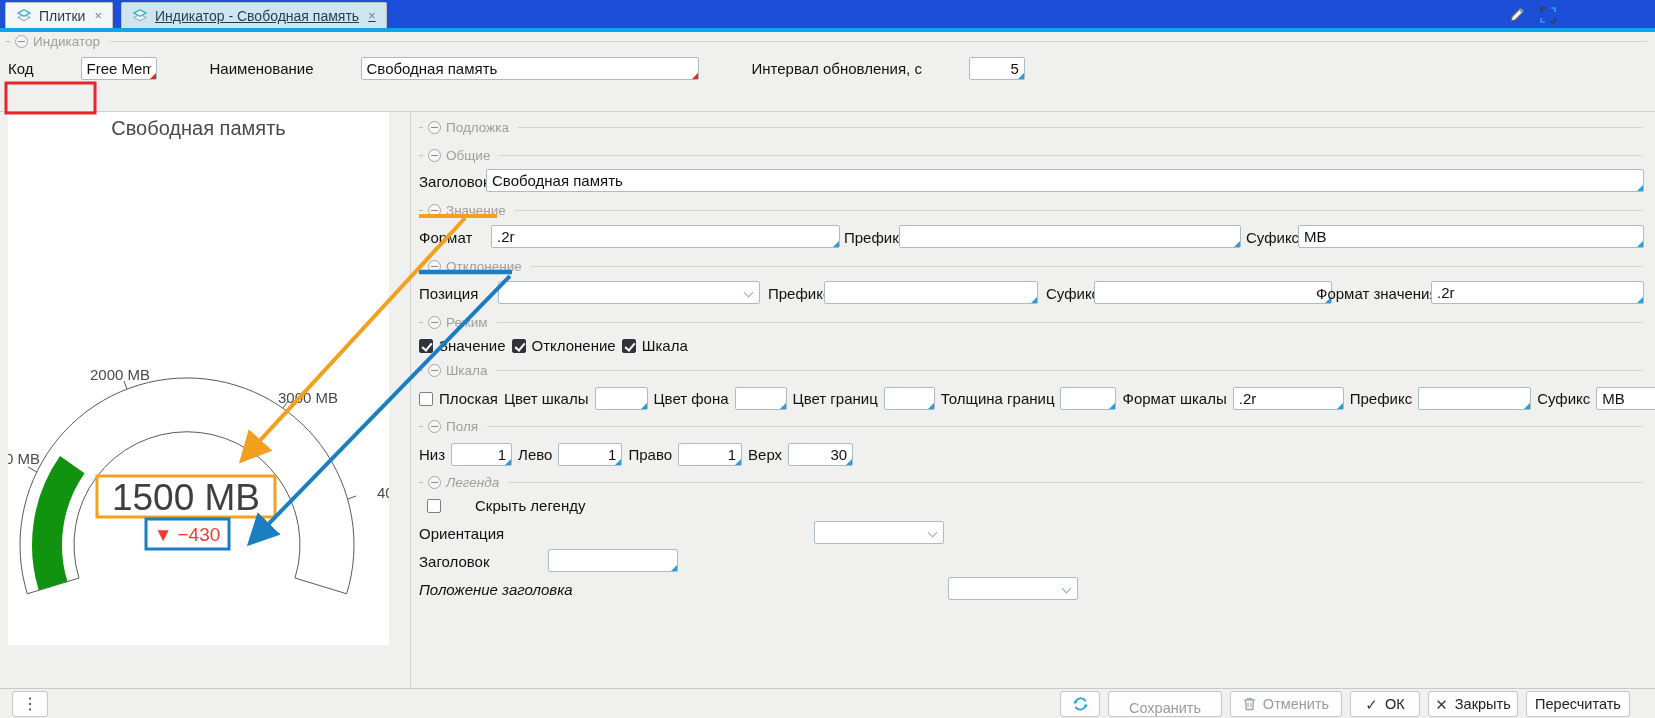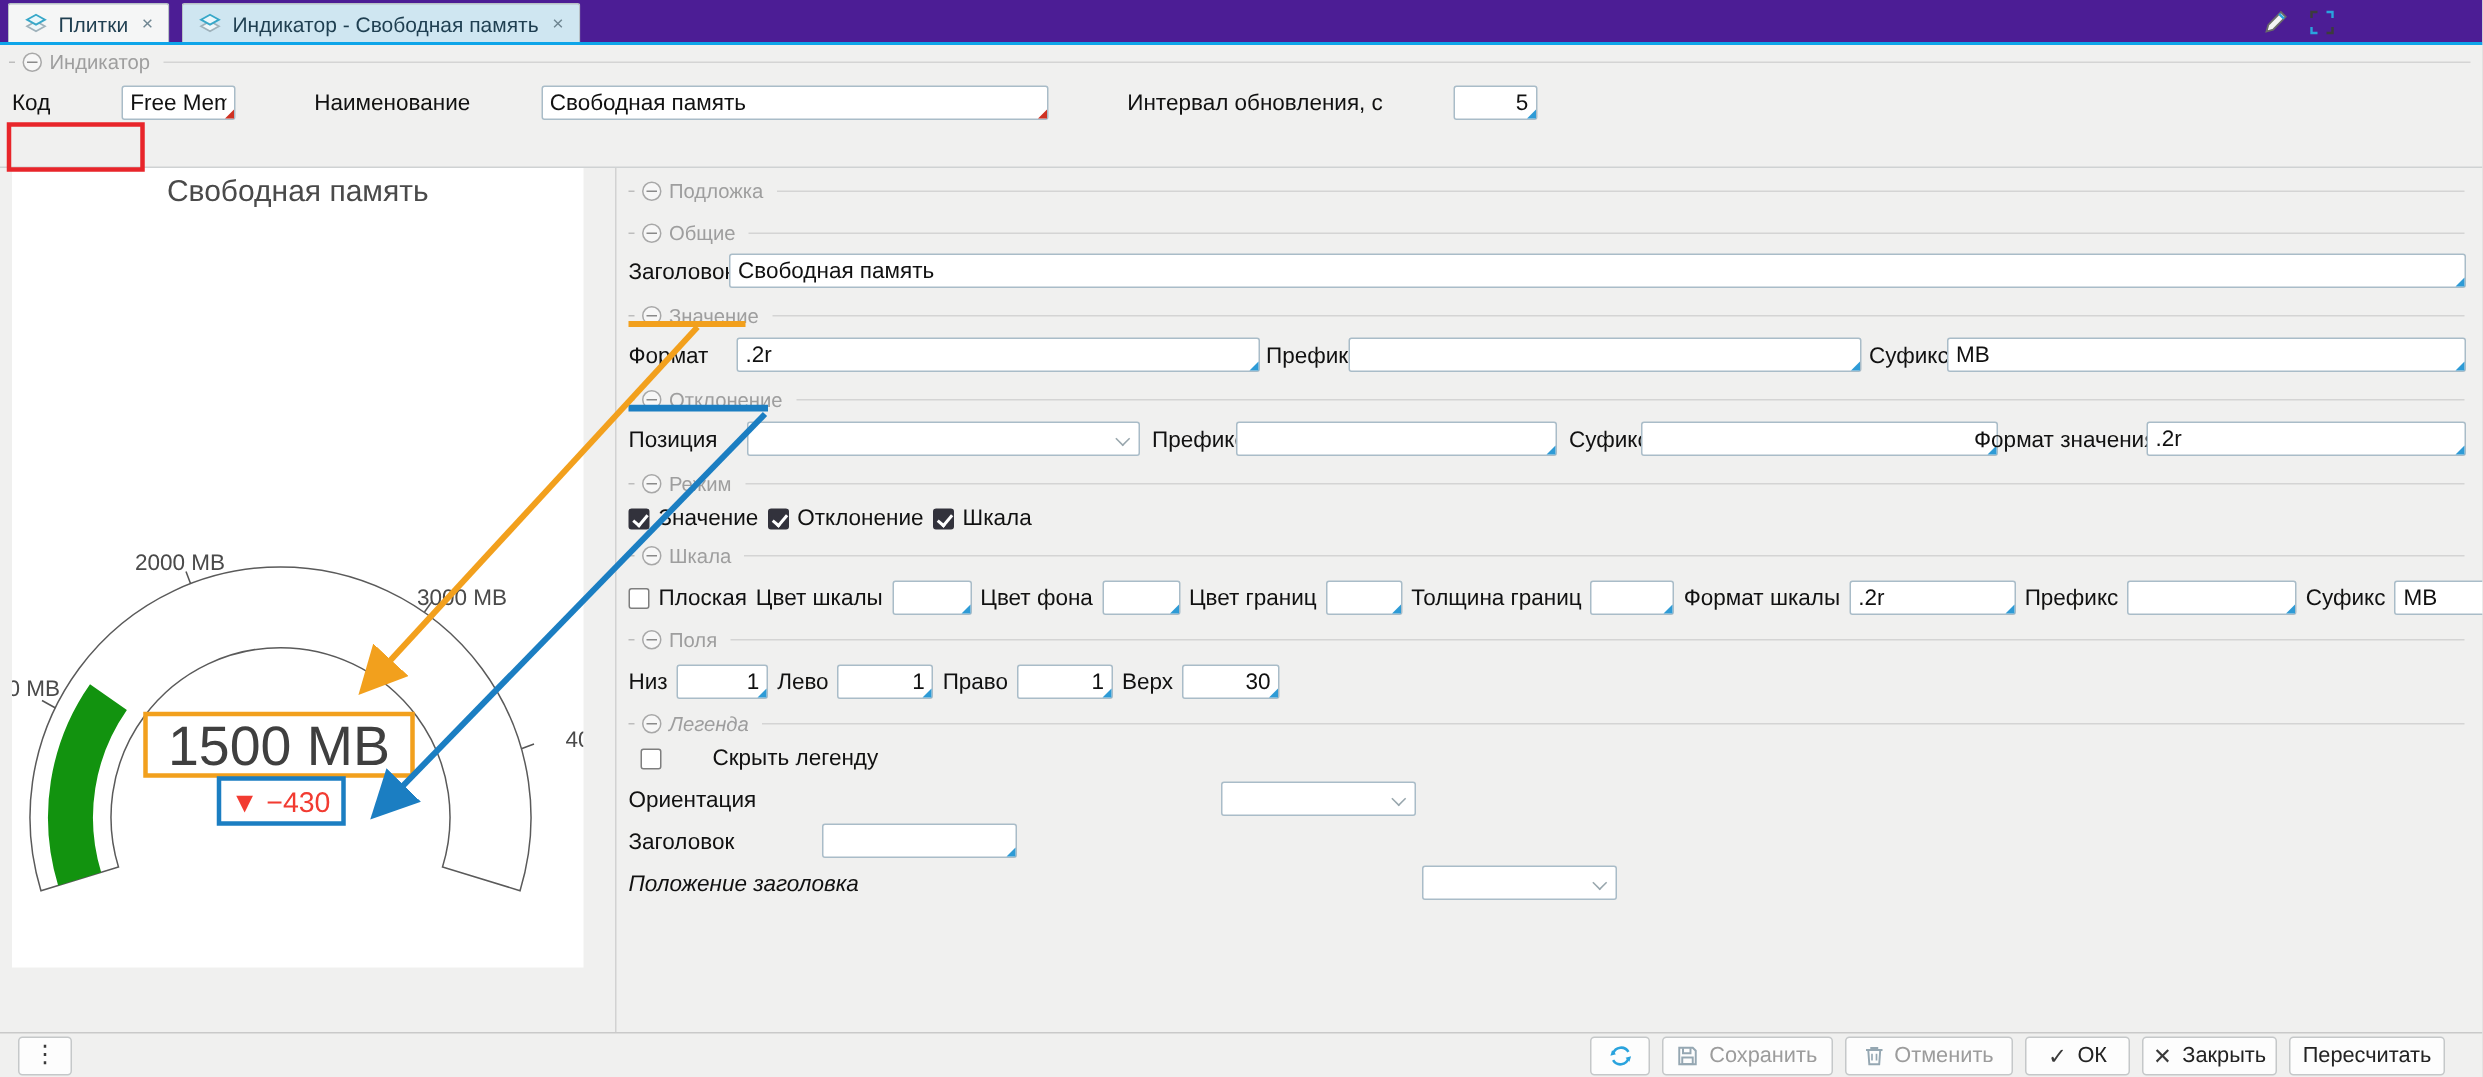--- a/index.html
+++ b/index.html
@@ -1,24 +1,24 @@
 <!DOCTYPE html>
 <html><head>
 <meta charset="utf-8">
 <style>
   html,body{margin:0;padding:0;background:#d8d8d8;}
   .screen{position:relative;width:1655px;height:718px;background:#f0f0ef;overflow:hidden;
           font-family:"Liberation Sans",sans-serif;font-size:15px;color:#111;}
   
-  .mdi-bar{position:absolute;left:0;top:0;right:0;height:28px;background:#4c1d95;
-           border-bottom:2px solid #0ea5e9;display:flex;align-items:stretch;padding-left:5px;}
+  .mdi-bar{position:absolute;left:0;top:0;right:0;height:28px;background:#1d4ed8;
+           border-bottom:4px solid #0ea5e9;display:flex;align-items:stretch;padding-left:5px;}
   .mdi-tab{display:flex;align-items:center;gap:7px;padding:0 10px;margin:2px 8px 0 0;
            border:1px solid #b7c1c6;border-bottom:none;background:#f5f6f6;font-size:14px;
            color:#1f3f51;border-radius:2px 2px 0 0;}
-  .mdi-tab.active{background:#cfe6f1;}
+  .mdi-tab.active{background:#cfe6f1;text-decoration:underline;}
   .mdi-close{color:#6f8692;font-size:13px;margin-left:2px;}
   .icon-btn{position:absolute;top:3px;width:24px;height:24px;display:flex;align-items:center;justify-content:center;}
   
   .sec-hdr{display:flex;align-items:center;gap:5px;color:#9e9e9e;font-size:13.5px;white-space:nowrap;}
   .sec-hdr .dash{width:4px;height:1px;background:#bdbdbd;flex:none;}
   .minus{width:11px;height:11px;border:1px solid #a8a8a8;border-radius:50%;position:relative;flex:none;background:#f7f7f7;}
   .minus::after{content:"";position:absolute;left:2px;right:2px;top:4.5px;height:1px;background:#8a8a8a;}
   .sec-hdr .rule{flex:1;height:1px;background:#d4d4d4;margin-left:4px;}
   
   .lbl{position:absolute;font-size:15px;color:#111;white-space:nowrap;}
@@ -268,21 +268,21 @@
     </div>
     <div class="footer-right">
       <div class="btn" style="width:40px;">
         <svg width="17" height="16" viewBox="0 0 17 16">
           <path d="M13.6 5.2A5.6 5.6 0 0 0 3.4 6.4" fill="none" stroke="#2aa3dd" stroke-width="1.7"></path>
           <path d="M3.4 10.8a5.6 5.6 0 0 0 10.2-1.2" fill="none" stroke="#2aa3dd" stroke-width="1.7"></path>
           <path d="M1.6 7.8l3.7-.9-2.6-2.7z" fill="#2aa3dd"></path>
           <path d="M15.4 8.2l-3.7.9 2.6 2.7z" fill="#2aa3dd"></path>
         </svg>
       </div>
-      <div class="btn dis" style="width:114px;">
+      <div class="btn dis" style="width:114px;flex-direction:column;">
         <svg width="14" height="14" viewBox="0 0 14 14">
           <path d="M1.5 1.5h9l2 2v9h-11z" fill="none" stroke="#95a7b2" stroke-width="1.3"></path>
           <path d="M4 1.8v3.4h5V1.8" fill="none" stroke="#95a7b2" stroke-width="1.3"></path>
           <rect x="3.5" y="8" width="7" height="4.4" fill="none" stroke="#95a7b2" stroke-width="1.3"></rect>
         </svg>
         <span>Сохранить</span>
       </div>
       <div class="btn dis" style="width:112px;">
         <svg width="13" height="14" viewBox="0 0 13 14">
           <path d="M1 3h11" stroke="#95a7b2" stroke-width="1.3"></path>

